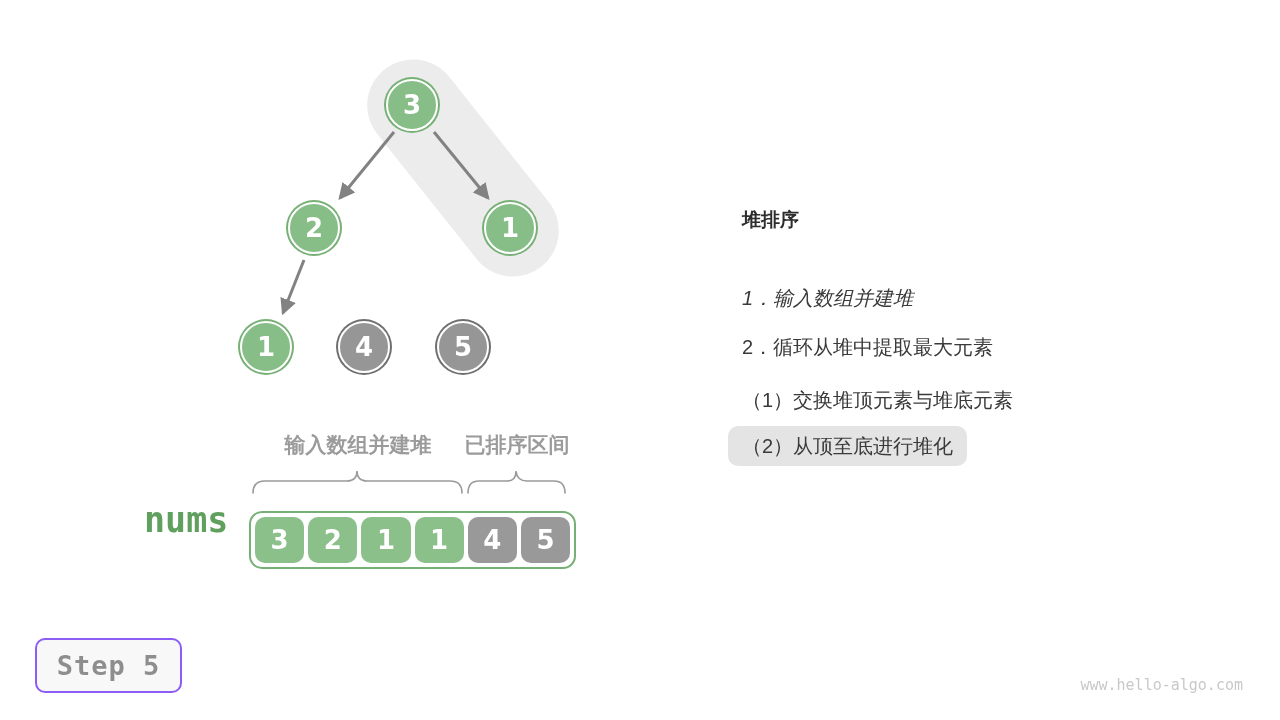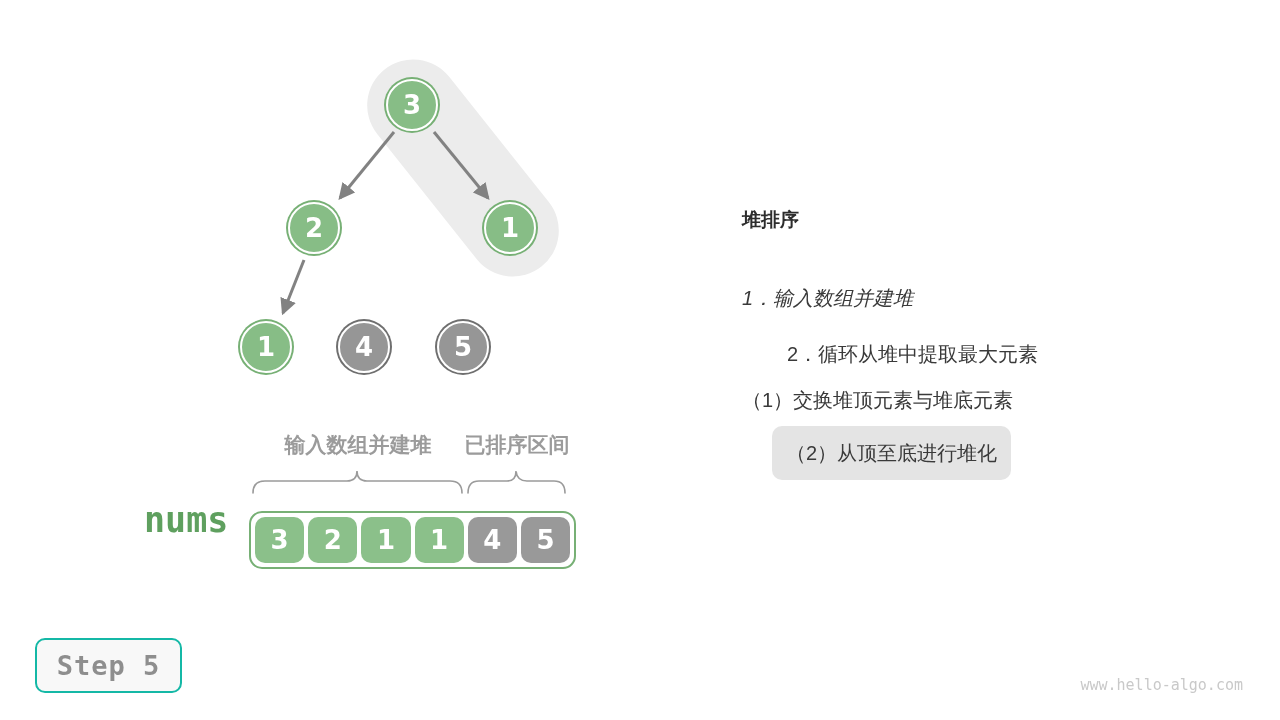--- a/index.html
+++ b/index.html
@@ -67,33 +67,33 @@
   
   .panel-title {
     position:absolute; left:742px; top:207px;
     font-size:19px; font-weight:bold; color:#2d2d2d;
   }
   .panel-item {
     position:absolute; left:742px;
     font-size:20px; color:#3a3a3a; white-space:nowrap;
   }
   #panel-item-0 { top:285px;font-style:italic; }
-  #panel-item-1 { top:341px;margin-left:45px; }
+  #panel-item-1 { top:334px; }
   #panel-item-2 { top:387px; }
   .panel-pill {
-    position:absolute; left:772px; top:426px; height:54px;
+    position:absolute; left:728px; top:426px; height:40px;
     background:#e4e4e4; border-radius:10px;
     display:flex; align-items:center; padding:0 14px;
     font-size:20px; color:#3a3a3a; white-space:nowrap;text-align:right;
   }
 
   
   .step-badge {
     position:absolute; left:35px; top:638px; width:147px; height:55px;
-    border:2px solid #14b8a6; border-radius:10px; background:#f8f8f8;
+    border:2px solid #8b5cf6; border-radius:10px; background:#f8f8f8;
     display:flex; align-items:center; justify-content:center;
     font-family:"DejaVu Sans Mono", monospace;
     font-weight:bold; font-size:27px; color:#8e8e8e; letter-spacing:1px;
   }
   .watermark {
     position:absolute; right:37px; top:676px;
     font-family:"DejaVu Sans Mono", monospace;
     font-size:15px; color:#c9c9c9;
   }
 </style>

